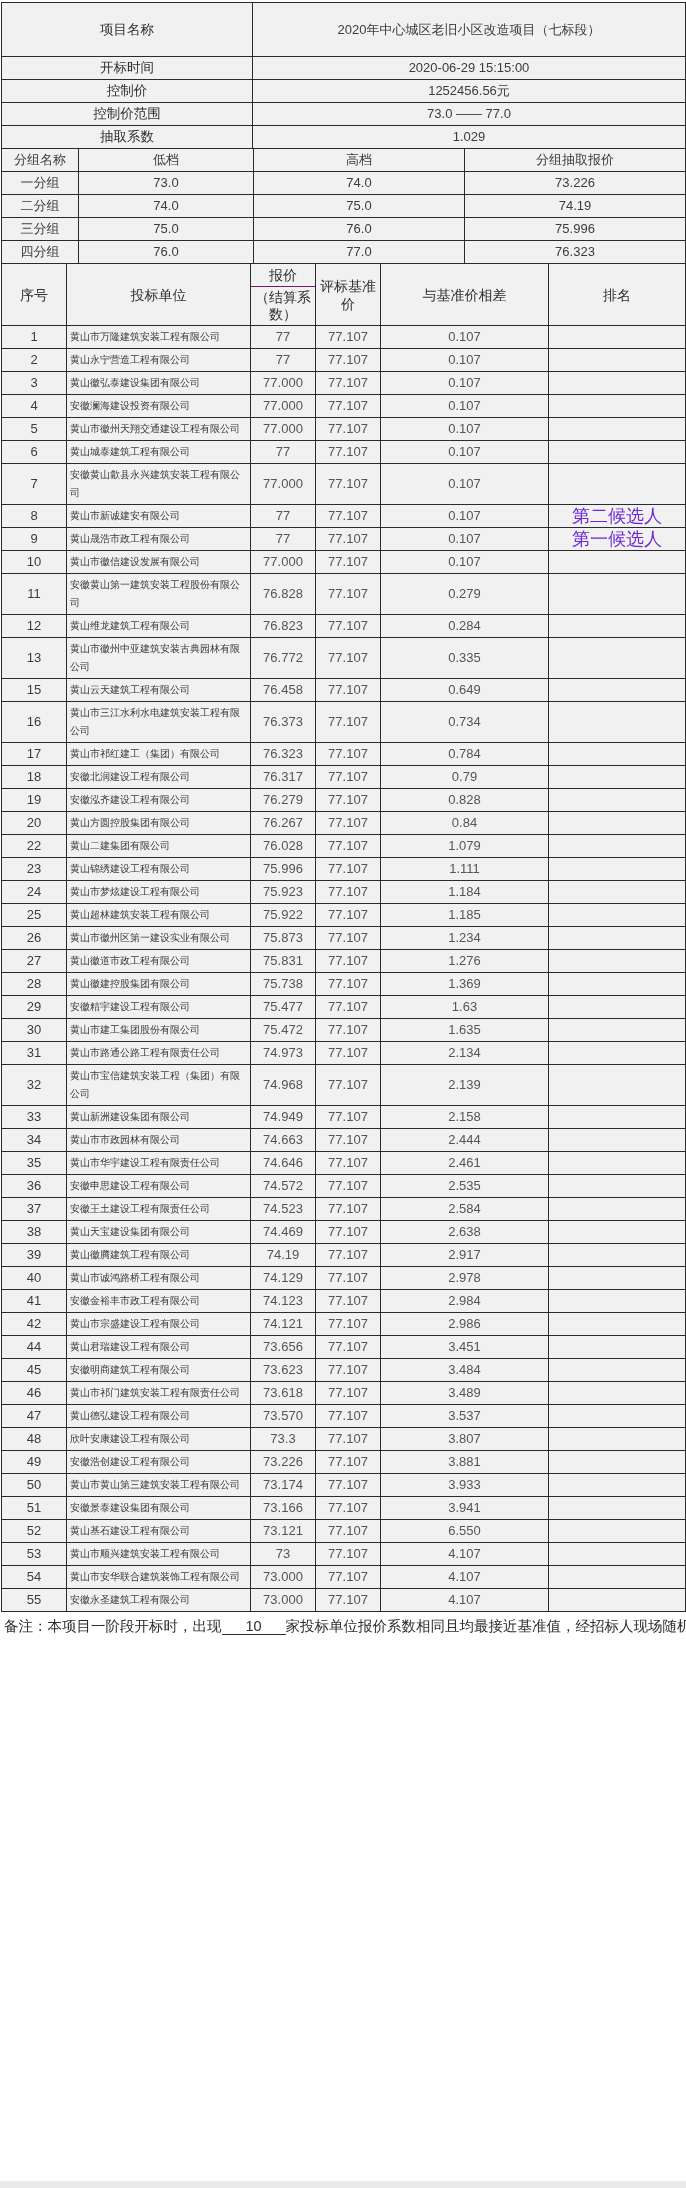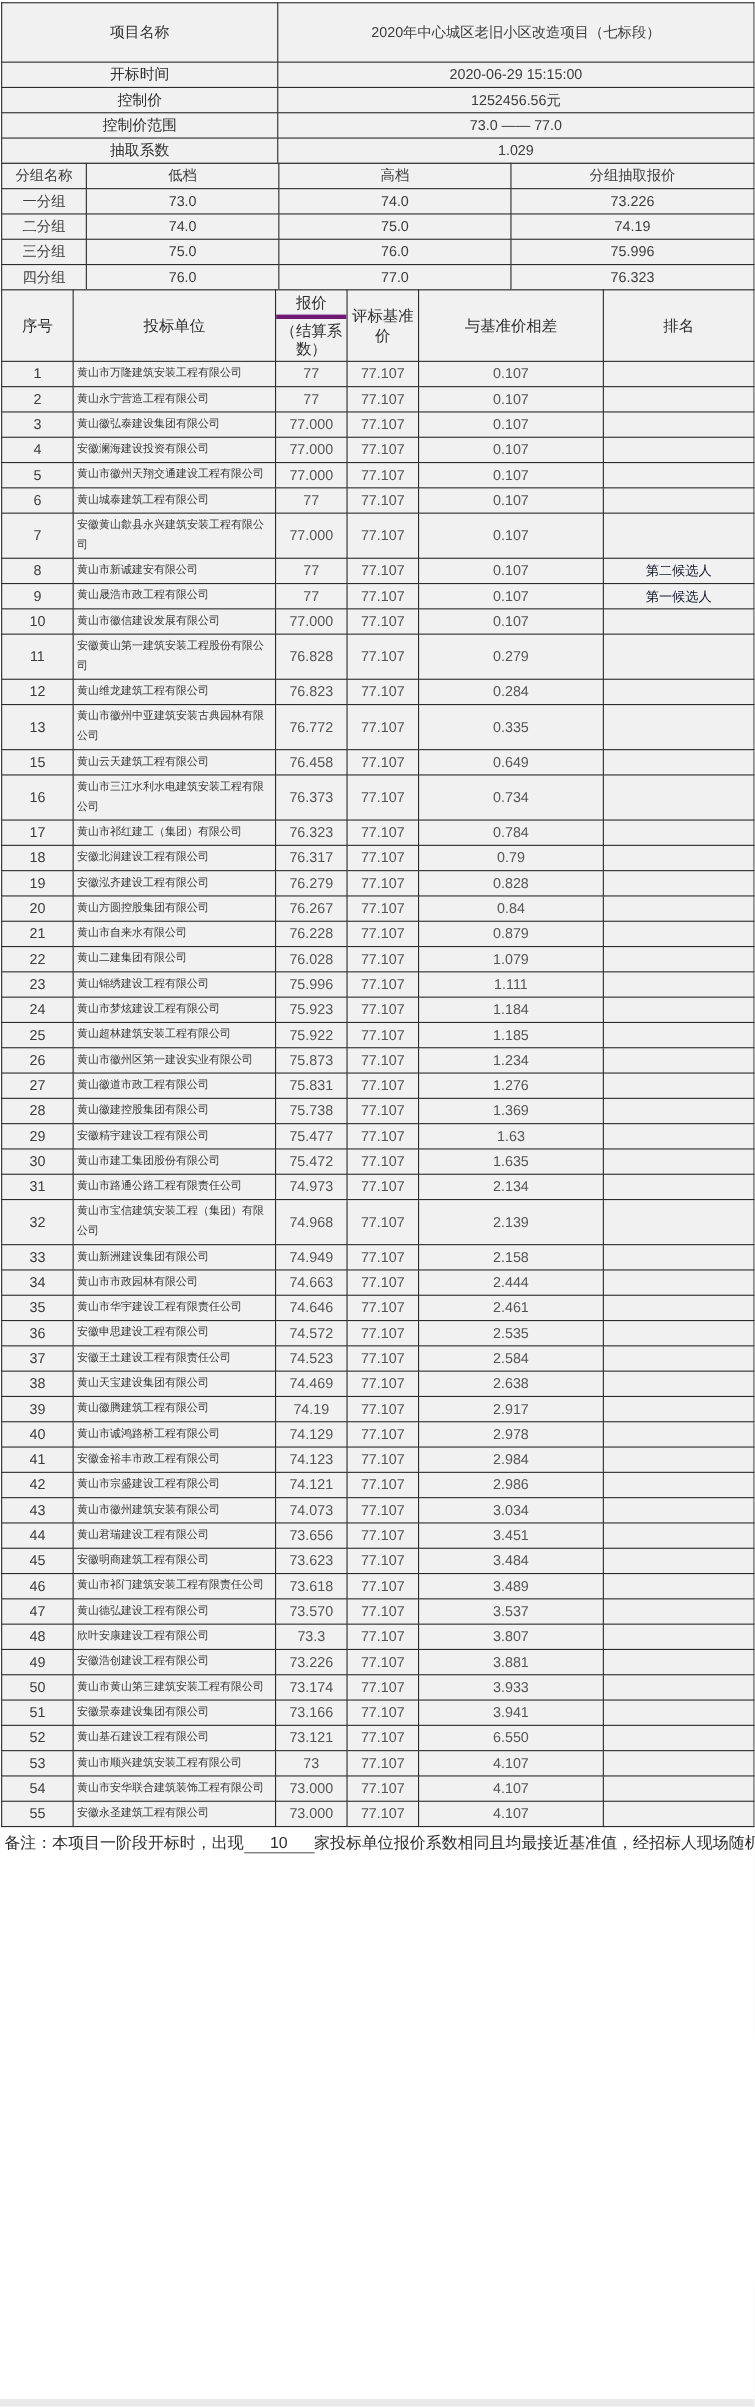--- a/index.html
+++ b/index.html
@@ -44,23 +44,23 @@
   .t-bids col.c-diff { width: 168px; }
   .t-bids col.c-rank { width: 137px; }
   .t-bids thead tr { height: 62px; }
   .t-bids thead td { font-size: 14px; color: #2f2f2f; }
   .t-bids tbody tr { height: 23px; }
   .t-bids td.company {
     text-align: left; padding: 2px 3px; font-size: 10px;
     line-height: 18px; word-break: break-all; color: #383838;
   }
   .t-bids td.num { color: #555; }
-  .t-bids td.rank { color: #0f172a; font-size: 12px; }
+  .t-bids td.rank { color: #6d28d9; font-size: 18px; }
   .price-head { padding: 0; }
-  .price-head .top { border-bottom: 4px solid #701a75; padding: 2px 0; }
+  .price-head .top { border-bottom: 1px solid #701a75; padding: 2px 0; }
   .price-head .bot { padding: 2px 1px; line-height: 17px; }
   
   .note {
     margin-top: 5px; padding-left: 3px;
     font-size: 14.5px; color: #2d2d2d;
     white-space: nowrap; overflow: hidden; width: 686px;
   }
   .note .blank {
     display: inline-block; width: 64px; text-align: center;
     border-bottom: 1px solid #2d2d2d; line-height: 15px;
@@ -343,28 +343,20 @@
 
         <tr>
           <td>20</td>
           <td class="company">黄山方圆控股集团有限公司</td>
           <td class="num">76.267</td>
           <td class="num">77.107</td>
           <td class="num">0.84</td>
           <td class="rank"></td>
         </tr>
 
-        <tr>
-          <td>21</td>
-          <td class="company">黄山市自来水有限公司</td>
-          <td class="num">76.228</td>
-          <td class="num">77.107</td>
-          <td class="num">0.879</td>
-          <td class="rank"></td>
-        </tr>
 
         <tr>
           <td>22</td>
           <td class="company">黄山二建集团有限公司</td>
           <td class="num">76.028</td>
           <td class="num">77.107</td>
           <td class="num">1.079</td>
           <td class="rank"></td>
         </tr>
 
@@ -541,28 +533,20 @@
 
         <tr>
           <td>42</td>
           <td class="company">黄山市宗盛建设工程有限公司</td>
           <td class="num">74.121</td>
           <td class="num">77.107</td>
           <td class="num">2.986</td>
           <td class="rank"></td>
         </tr>
 
-        <tr>
-          <td>43</td>
-          <td class="company">黄山市徽州建筑安装有限公司</td>
-          <td class="num">74.073</td>
-          <td class="num">77.107</td>
-          <td class="num">3.034</td>
-          <td class="rank"></td>
-        </tr>
 
         <tr>
           <td>44</td>
           <td class="company">黄山君瑞建设工程有限公司</td>
           <td class="num">73.656</td>
           <td class="num">77.107</td>
           <td class="num">3.451</td>
           <td class="rank"></td>
         </tr>
 

